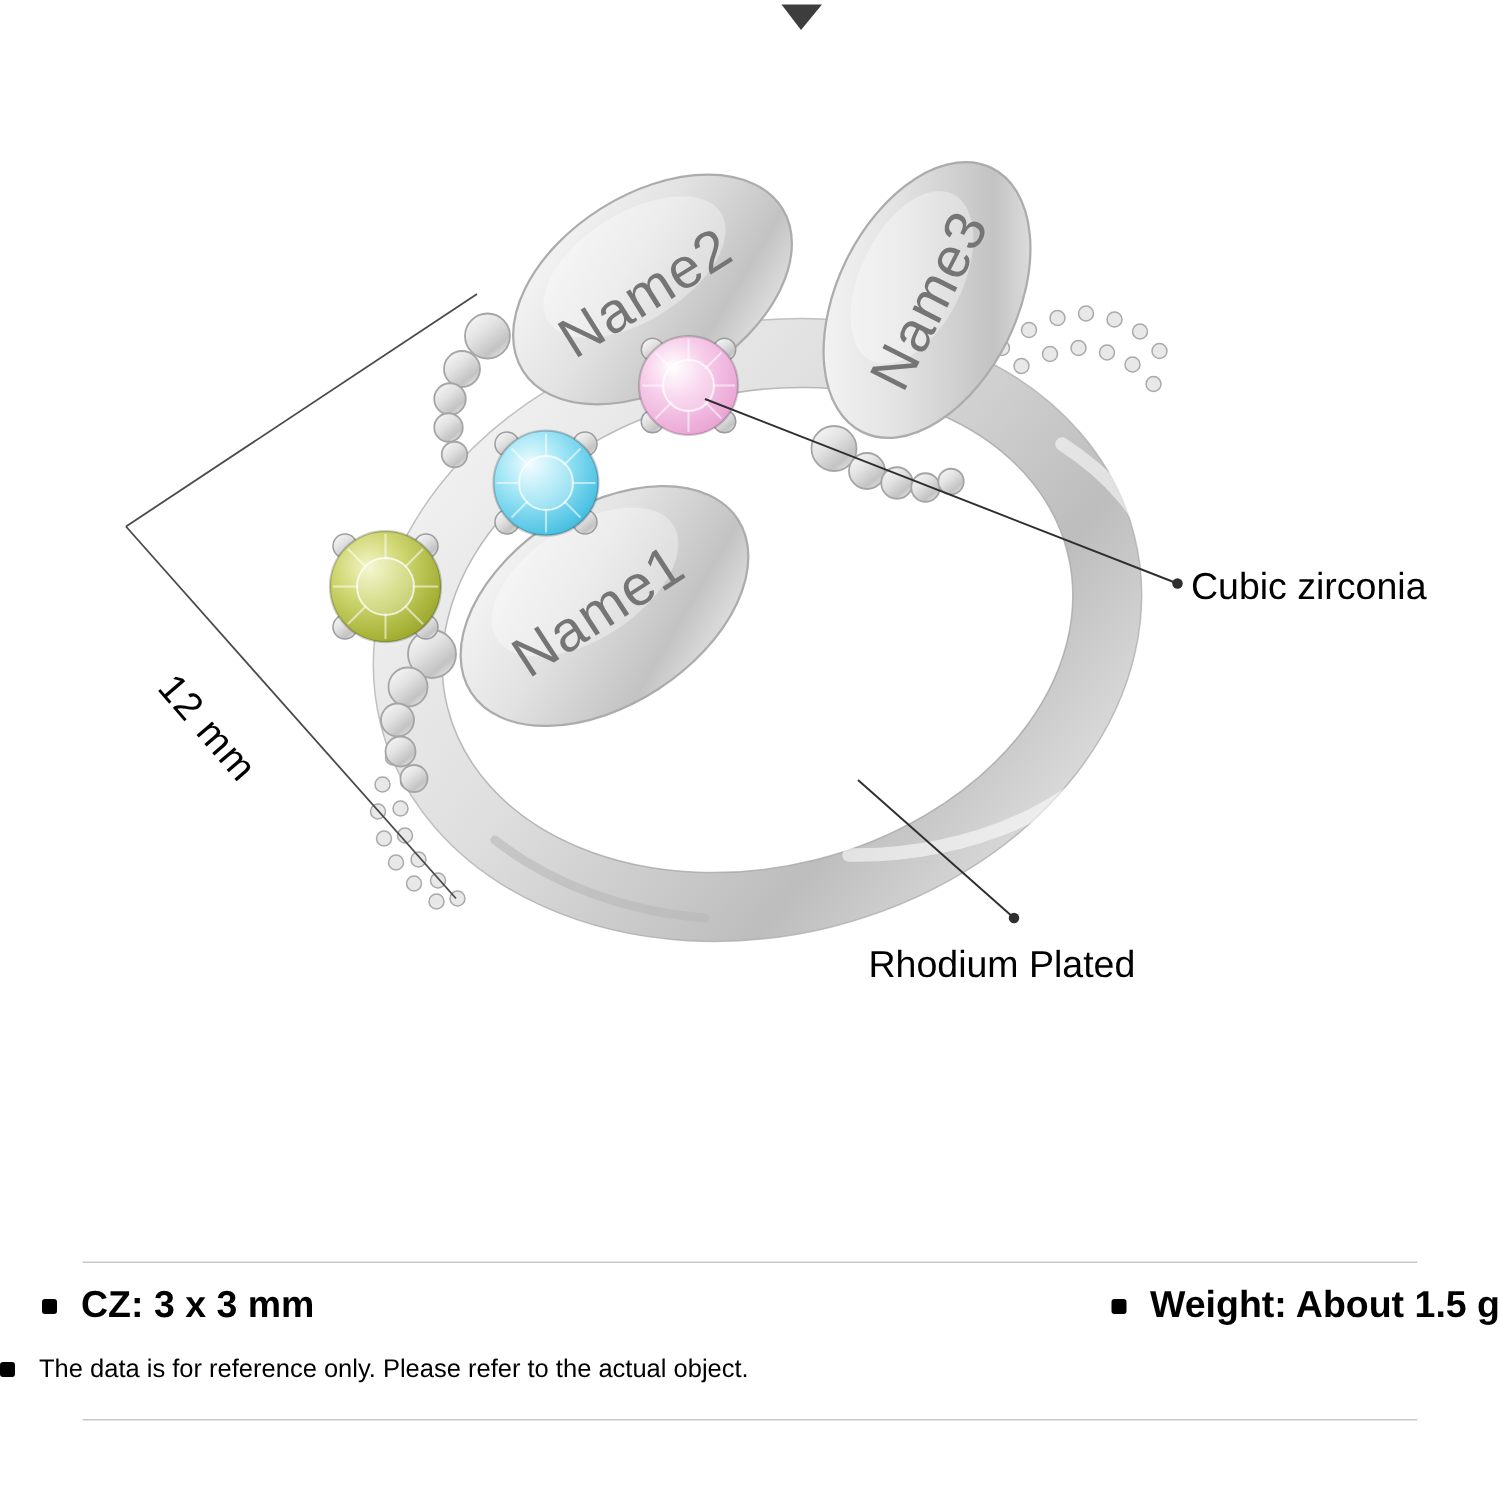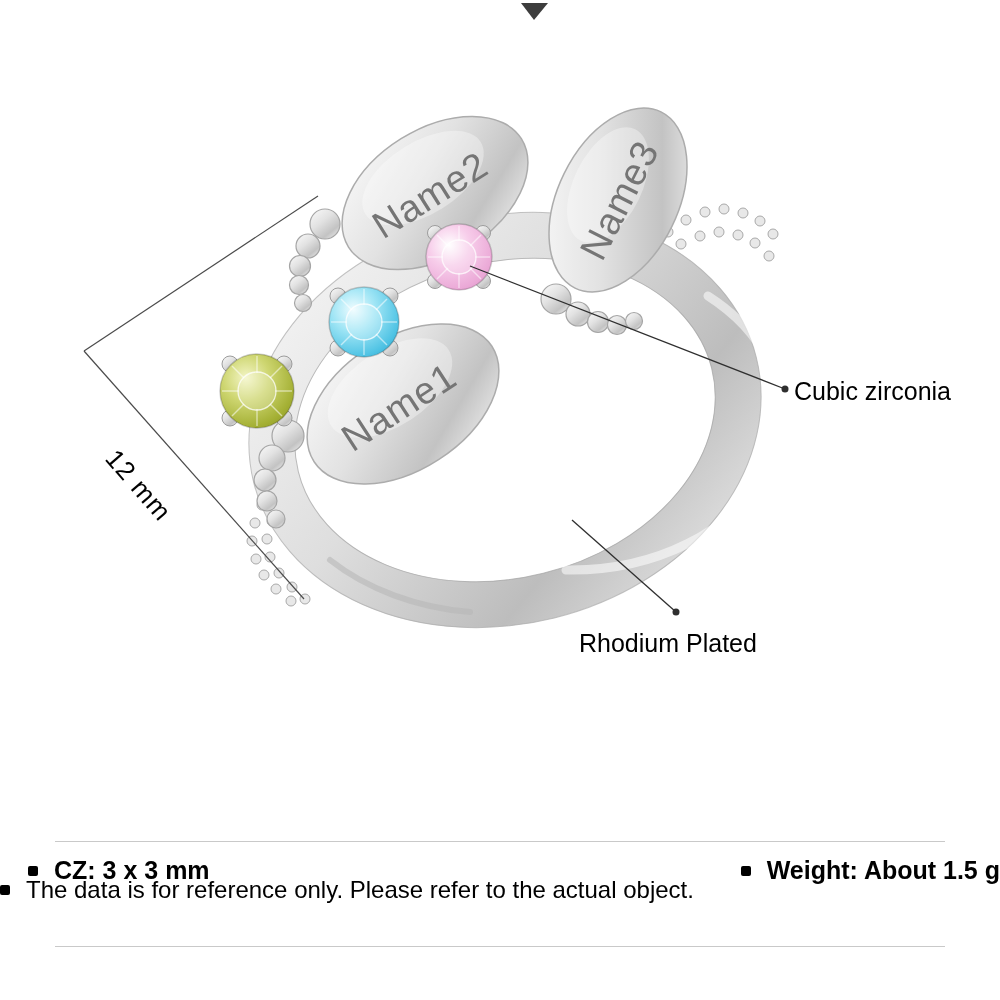--- a/index.html
+++ b/index.html
@@ -48,22 +48,22 @@
     align-items: center;
   }
   .specs-row-1 {
     top: 856px;
     gap: 124px;
     padding-left: 28px;
     font-weight: 700;
     font-size: 25px;
   }
   .specs-row-2 {
-    top: 876px;
-    font-size: 24px;
+    top: 903px;
+    font-size: 17px;
     font-weight: 400;
   }
   .spec-item { display: flex; align-items: center; white-space: nowrap; }
   .bullet {
     display: inline-block;
     width: 10px; height: 10px;
     background: #000;
     border-radius: 2px;
     margin-right: 16px;
     flex: 0 0 auto;

